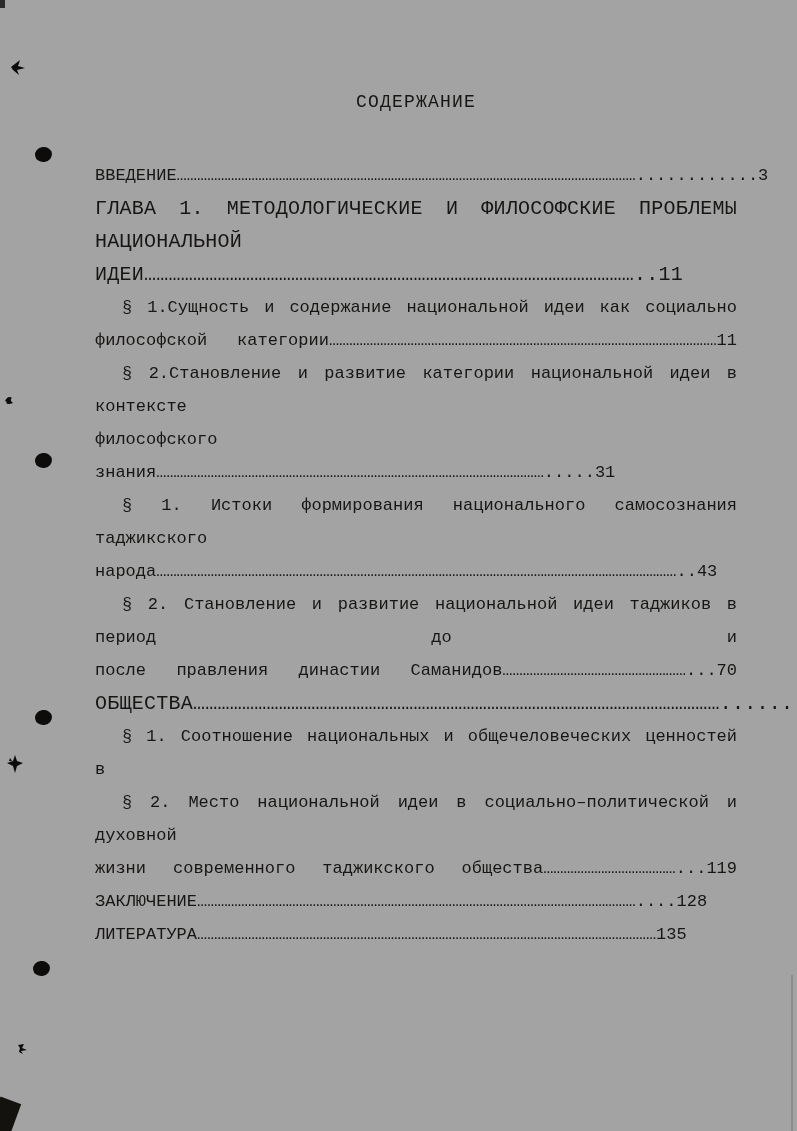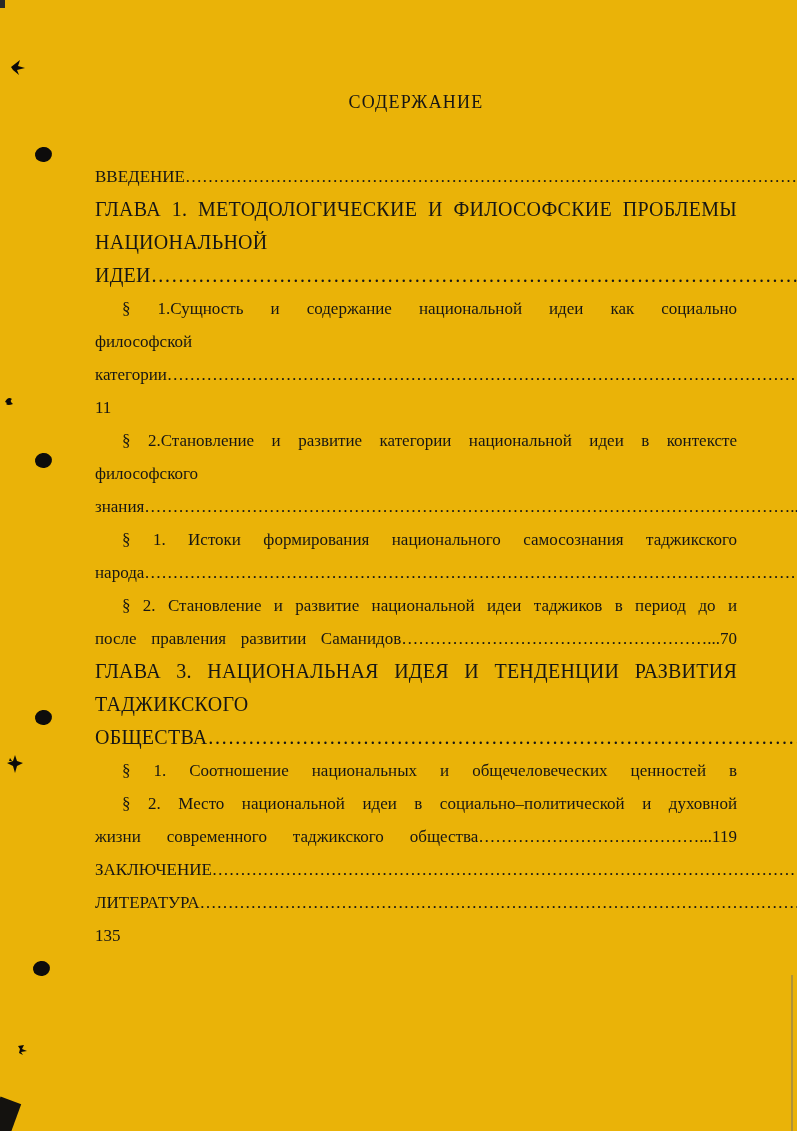--- a/index.html
+++ b/index.html
@@ -5,23 +5,23 @@
   html, body {
     margin: 0;
     padding: 0;
     background: #e8e8e6;
   }
   .sheet {
     position: relative;
     width: 797px;
     height: 1131px;
     margin: 0 auto;
-    background: #eab308;
+    background: #a3a3a3;
     overflow: hidden;
-    font-family: Liberation Serif, serif;
+    font-family: Liberation Mono, monospace;
     color: #171614;
   }
   .content {
     position: absolute;
     left: 95px;
     top: 92px;
     width: 642px;
   }
   .title {
     margin: 0 0 47px 0;
@@ -112,26 +112,25 @@
       </div>
 
 
       <div class="entry">
         <div class="line indent">§ 1. Истоки формирования национального самосознания таджикского</div>
         <div class="line">народа………………………………………………………………………………………………………………………………………..43</div>
       </div>
 
       <div class="entry">
         <div class="line indent">§ 2. Становление и развитие национальной идеи таджиков в период до и</div>
-        <div class="line">после правления развитии Саманидов………………………………………………...70</div>
+        <div class="line">после правления династии Саманидов………………………………………………...70</div>
       </div>
 
 
       <div class="entry chapter">
-        <div class="line">ГЛАВА 3. НАЦИОНАЛЬНАЯ ИДЕЯ И ТЕНДЕНЦИИ РАЗВИТИЯ ТАДЖИКСКОГО</div>
         <div class="line">ОБЩЕСТВА…………………………………………………………………………………………………………………............107</div>
       </div>
 
       <div class="entry">
         <div class="line indent">§ 1. Соотношение национальных и общечеловеческих ценностей в</div>
       </div>
 
       <div class="entry">
         <div class="line indent">§ 2. Место национальной идеи в социально–политической и духовной</div>
         <div class="line">жизни современного таджикского общества…………………………………...119</div>

